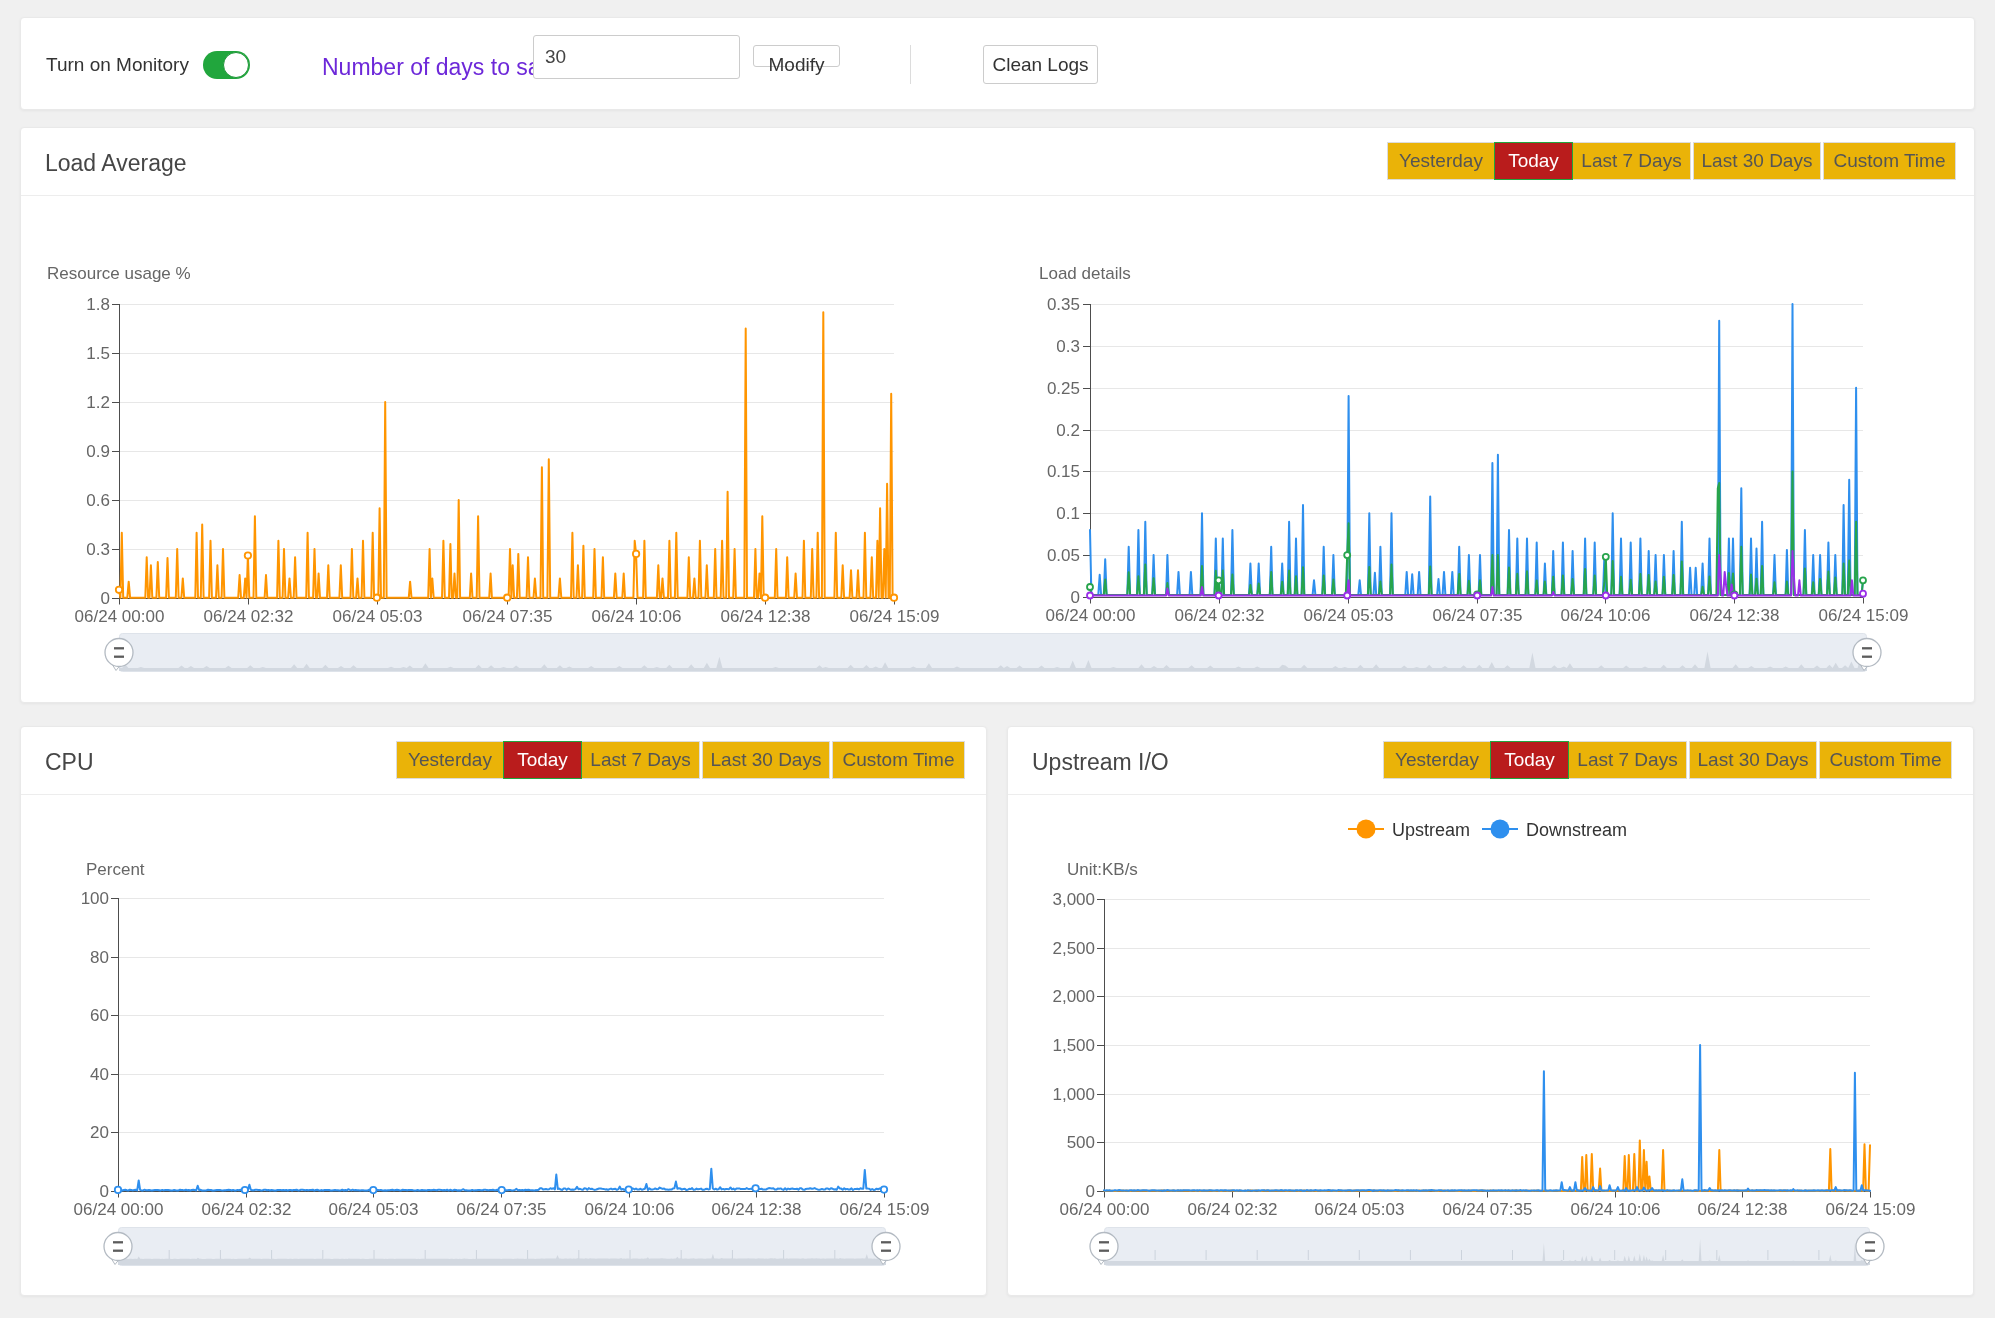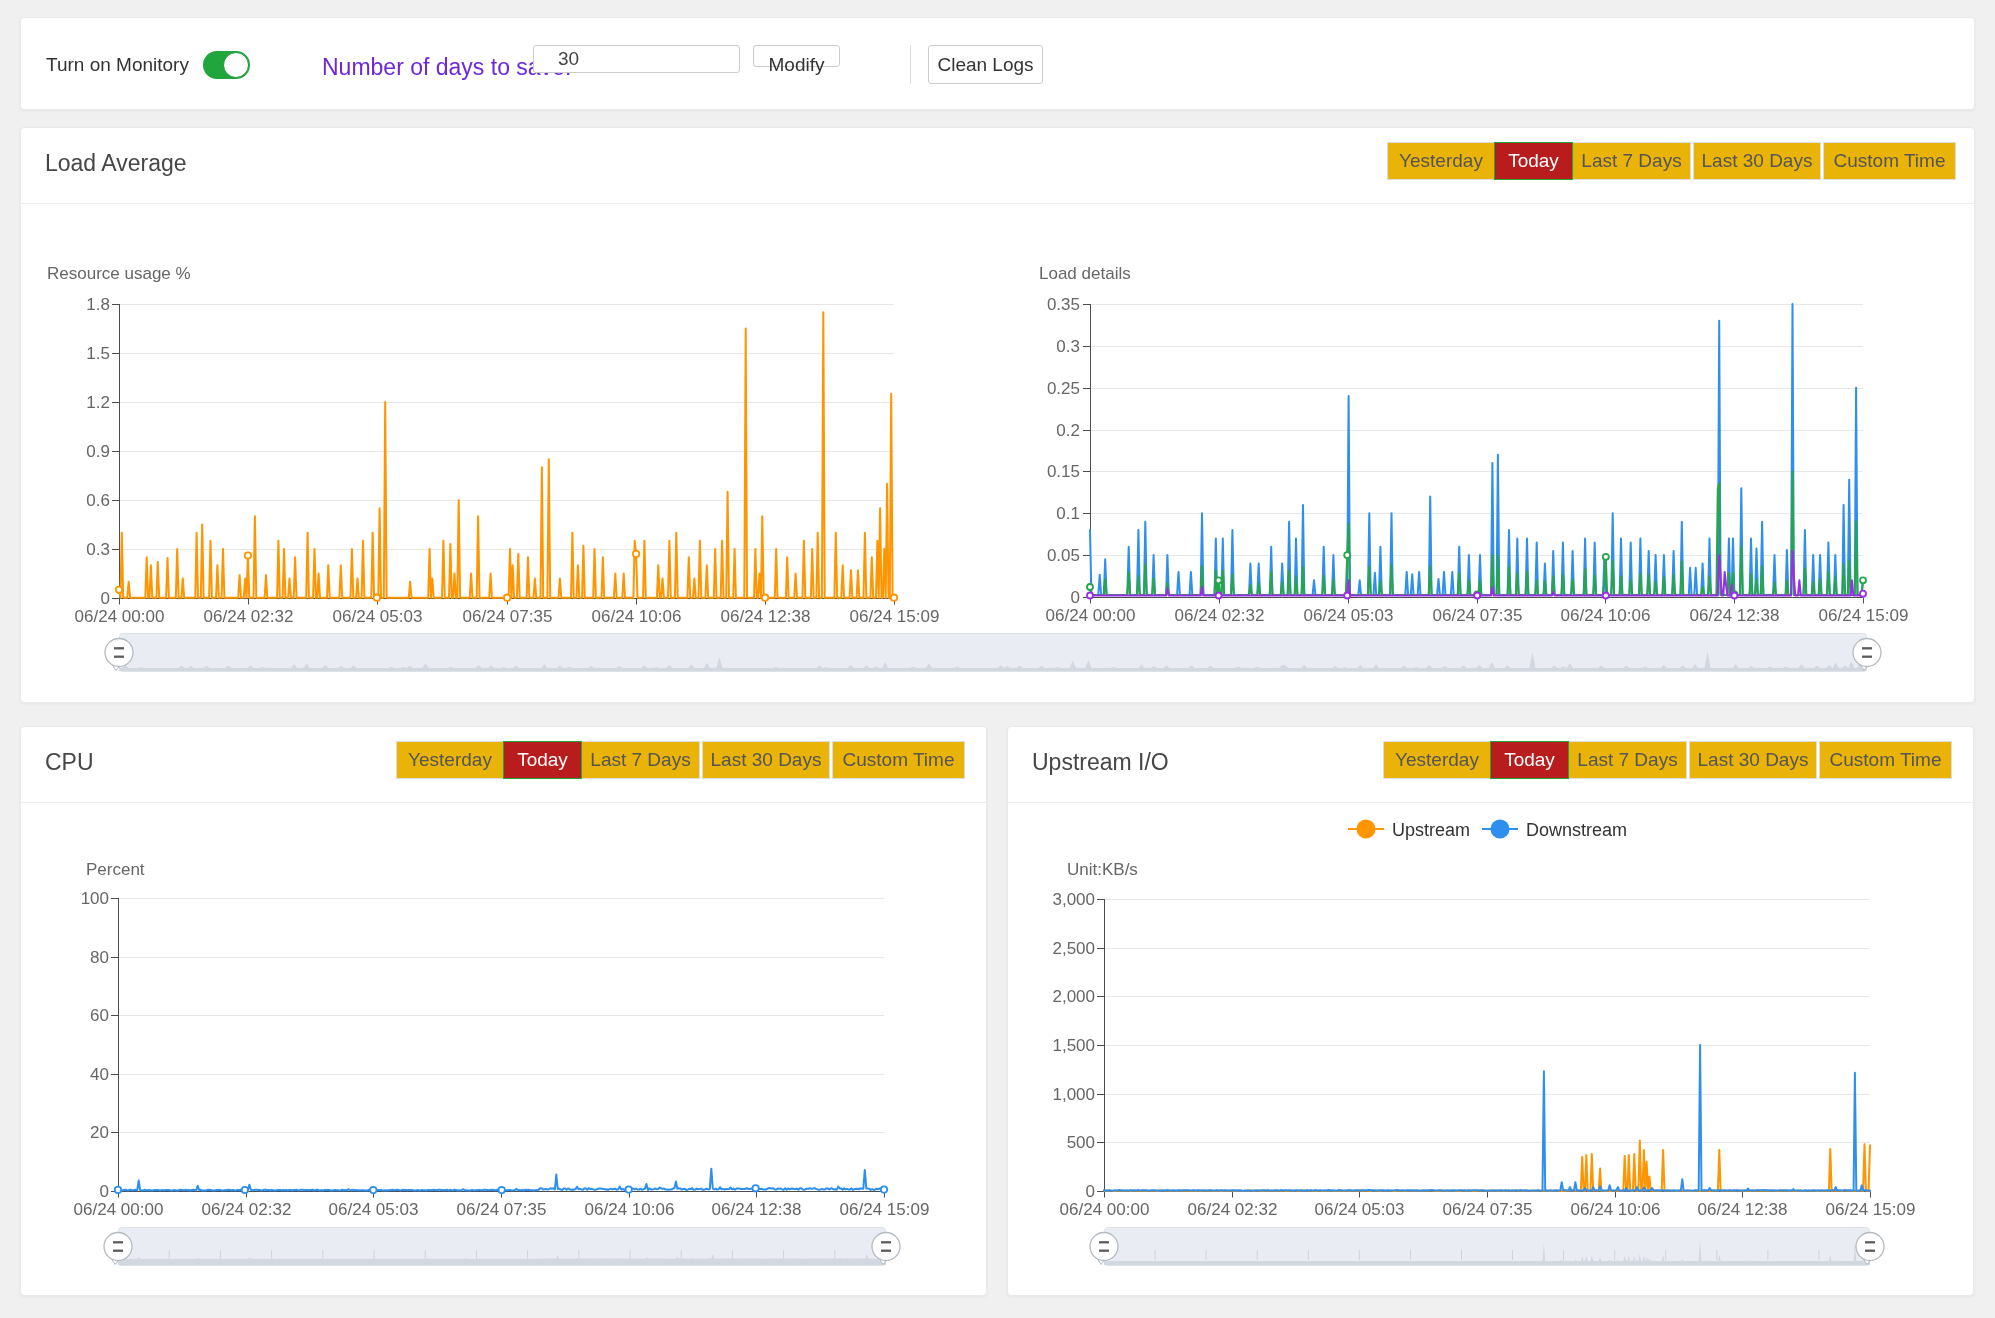--- a/index.html
+++ b/index.html
@@ -1,32 +1,32 @@
 <!DOCTYPE html>
 <html><head><meta charset="utf-8"><style>
 *{margin:0;padding:0;box-sizing:border-box}
 html,body{width:1995px;height:1318px;background:#f0f0f0;font-family:"Liberation Sans",sans-serif;position:relative}
 .card{position:absolute;background:#fff;border:1px solid #e9e9e9;border-radius:4px;box-shadow:0 1px 3px rgba(0,0,0,.05)}
-.phead{position:absolute;left:0;top:0;right:0;height:76px;border-bottom:1px solid #ededed}
+.phead{position:absolute;left:0;top:0;right:0;height:68px;border-bottom:1px solid #ededed}
 .ptitle{position:absolute;left:24px;top:22px;font-size:23px;color:#464646}
 .btns{position:absolute;top:14px;display:flex}
 .btn{height:38px;line-height:36px;text-align:center;font-size:19px;color:#555;background:#eab308;border:1px solid #dcdcdc;margin-left:-1px;white-space:nowrap}
 .btn.on{background:#b91c1c;border-color:#21a63d;color:#fff;z-index:2}
 svg{position:absolute;left:0;top:0}
 </style></head><body>
 <div class="card" style="left:20px;top:17px;width:1955px;height:93px">
 <span style="position:absolute;left:25px;top:36px;font-size:19px;color:#333">Turn on Monitory</span>
 <div style="position:absolute;left:182px;top:33px;width:47px;height:28px;background:#21a63d;border-radius:14px">
 <div style="position:absolute;right:1px;top:1px;width:26px;height:26px;background:#fff;border:1px solid #1d9637;border-radius:13px"></div>
     </div>
 <span style="position:absolute;left:301px;top:36px;font-size:23px;color:#6d28d9">Number of days to save:</span>
-<input style="position: absolute; left: 512px; top: 27px; width: 207px; height: 28px; border: 1px solid rgb(204, 204, 204); border-radius: 3px; font-size: 19px; color: rgb(68, 68, 68); padding-left: 24px; font-family: inherit; outline: none;" value="30">
+<input style="position: absolute; left: 512px; top: 17px; width: 207px; height: 44px; border: 1px solid rgb(204, 204, 204); border-radius: 3px; font-size: 19px; color: rgb(68, 68, 68); padding-left: 11px; font-family: inherit; outline: none;" value="30">
 <div style="position:absolute;left:732px;top:27px;width:87px;height:22px;border:1px solid #ccc;border-radius:3px;font-size:19px;color:#333;text-align:center;line-height:37px">Modify</div>
 <div style="position:absolute;left:889px;top:27px;width:1px;height:39px;background:#dcdcdc"></div>
-<div style="position:absolute;left:907px;top:27px;width:115px;height:39px;border:1px solid #ccc;border-radius:3px;font-size:19px;color:#333;text-align:center;line-height:37px">Clean Logs</div>
+<div style="position:absolute;left:962px;top:27px;width:115px;height:39px;border:1px solid #ccc;border-radius:3px;font-size:19px;color:#333;text-align:center;line-height:37px">Clean Logs</div>
 </div>
 <div class="card" style="left:20px;top:127px;width:1955px;height:576px">
     <div class="phead">
       <span class="ptitle">Load Average</span>
       <div class="btns" style="right:18px">
 <div class="btn" style="width:108px">Yesterday</div>
 <div class="btn on" style="width:79px">Today</div>
 <div class="btn" style="width:119px">Last 7 Days</div>
 <div class="btn" style="width:128px;margin-left:2px">Last 30 Days</div>
 <div class="btn" style="width:133px;margin-left:2px">Custom Time</div>

